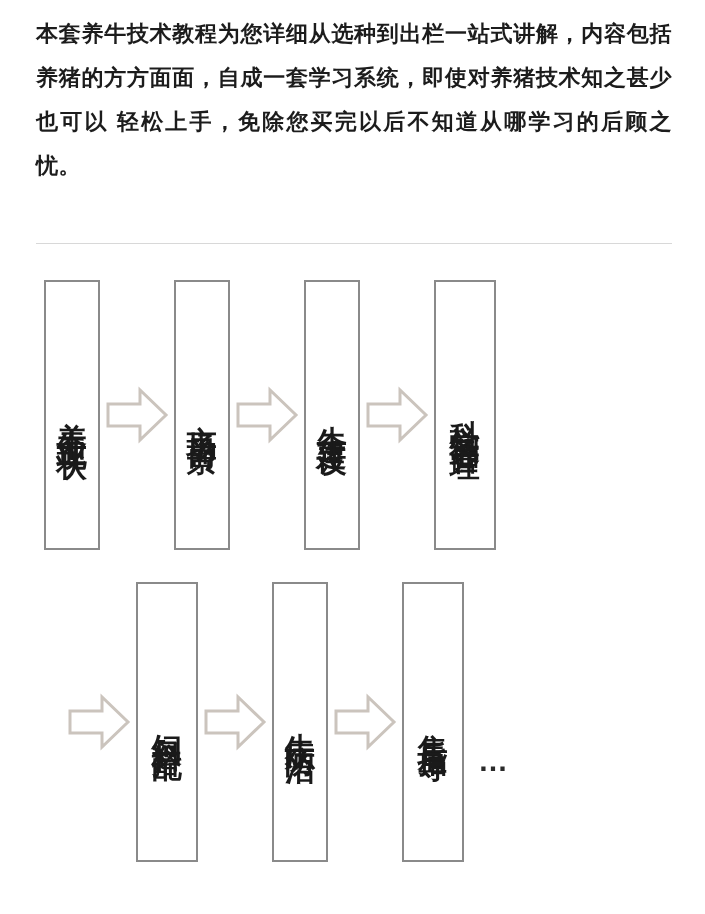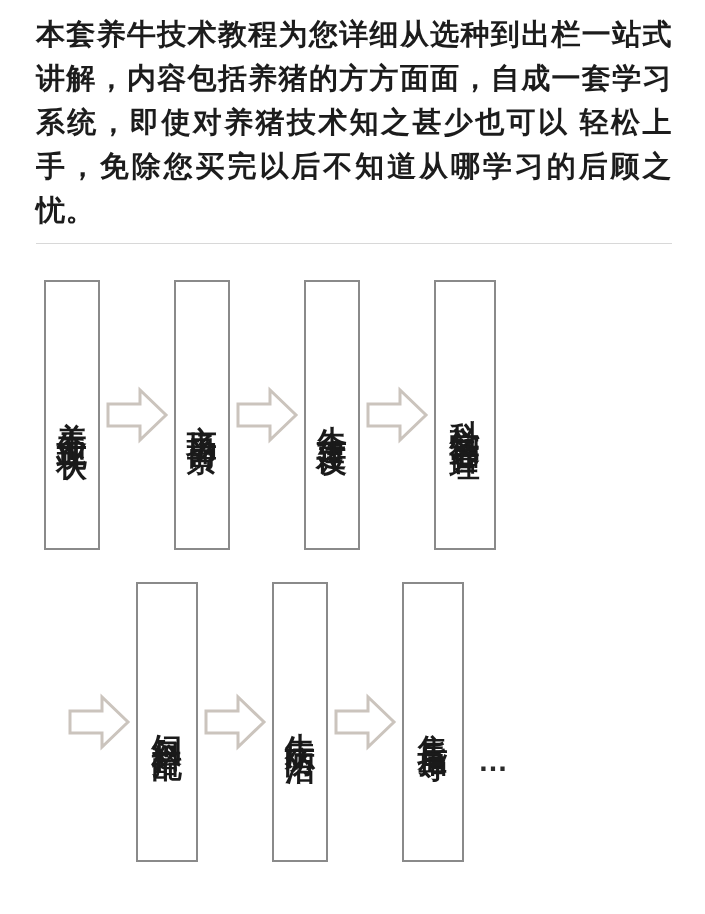--- a/index.html
+++ b/index.html
@@ -20,21 +20,21 @@
     width: 705px;
     height: 914px;
     box-sizing: border-box;
   }
   
   .intro {
     position: absolute;
     left: 36px;
     top: 12px;
     width: 636px;
-    font-size: 29px;
+    font-size: 22px;
     line-height: 44px;
     letter-spacing: 0.5px;
     font-weight: 600;
     color: #1c1c1c;
     text-align: justify;
     text-justify: inter-ideograph;
   }
   .divider {
     position: absolute;
     left: 36px;

